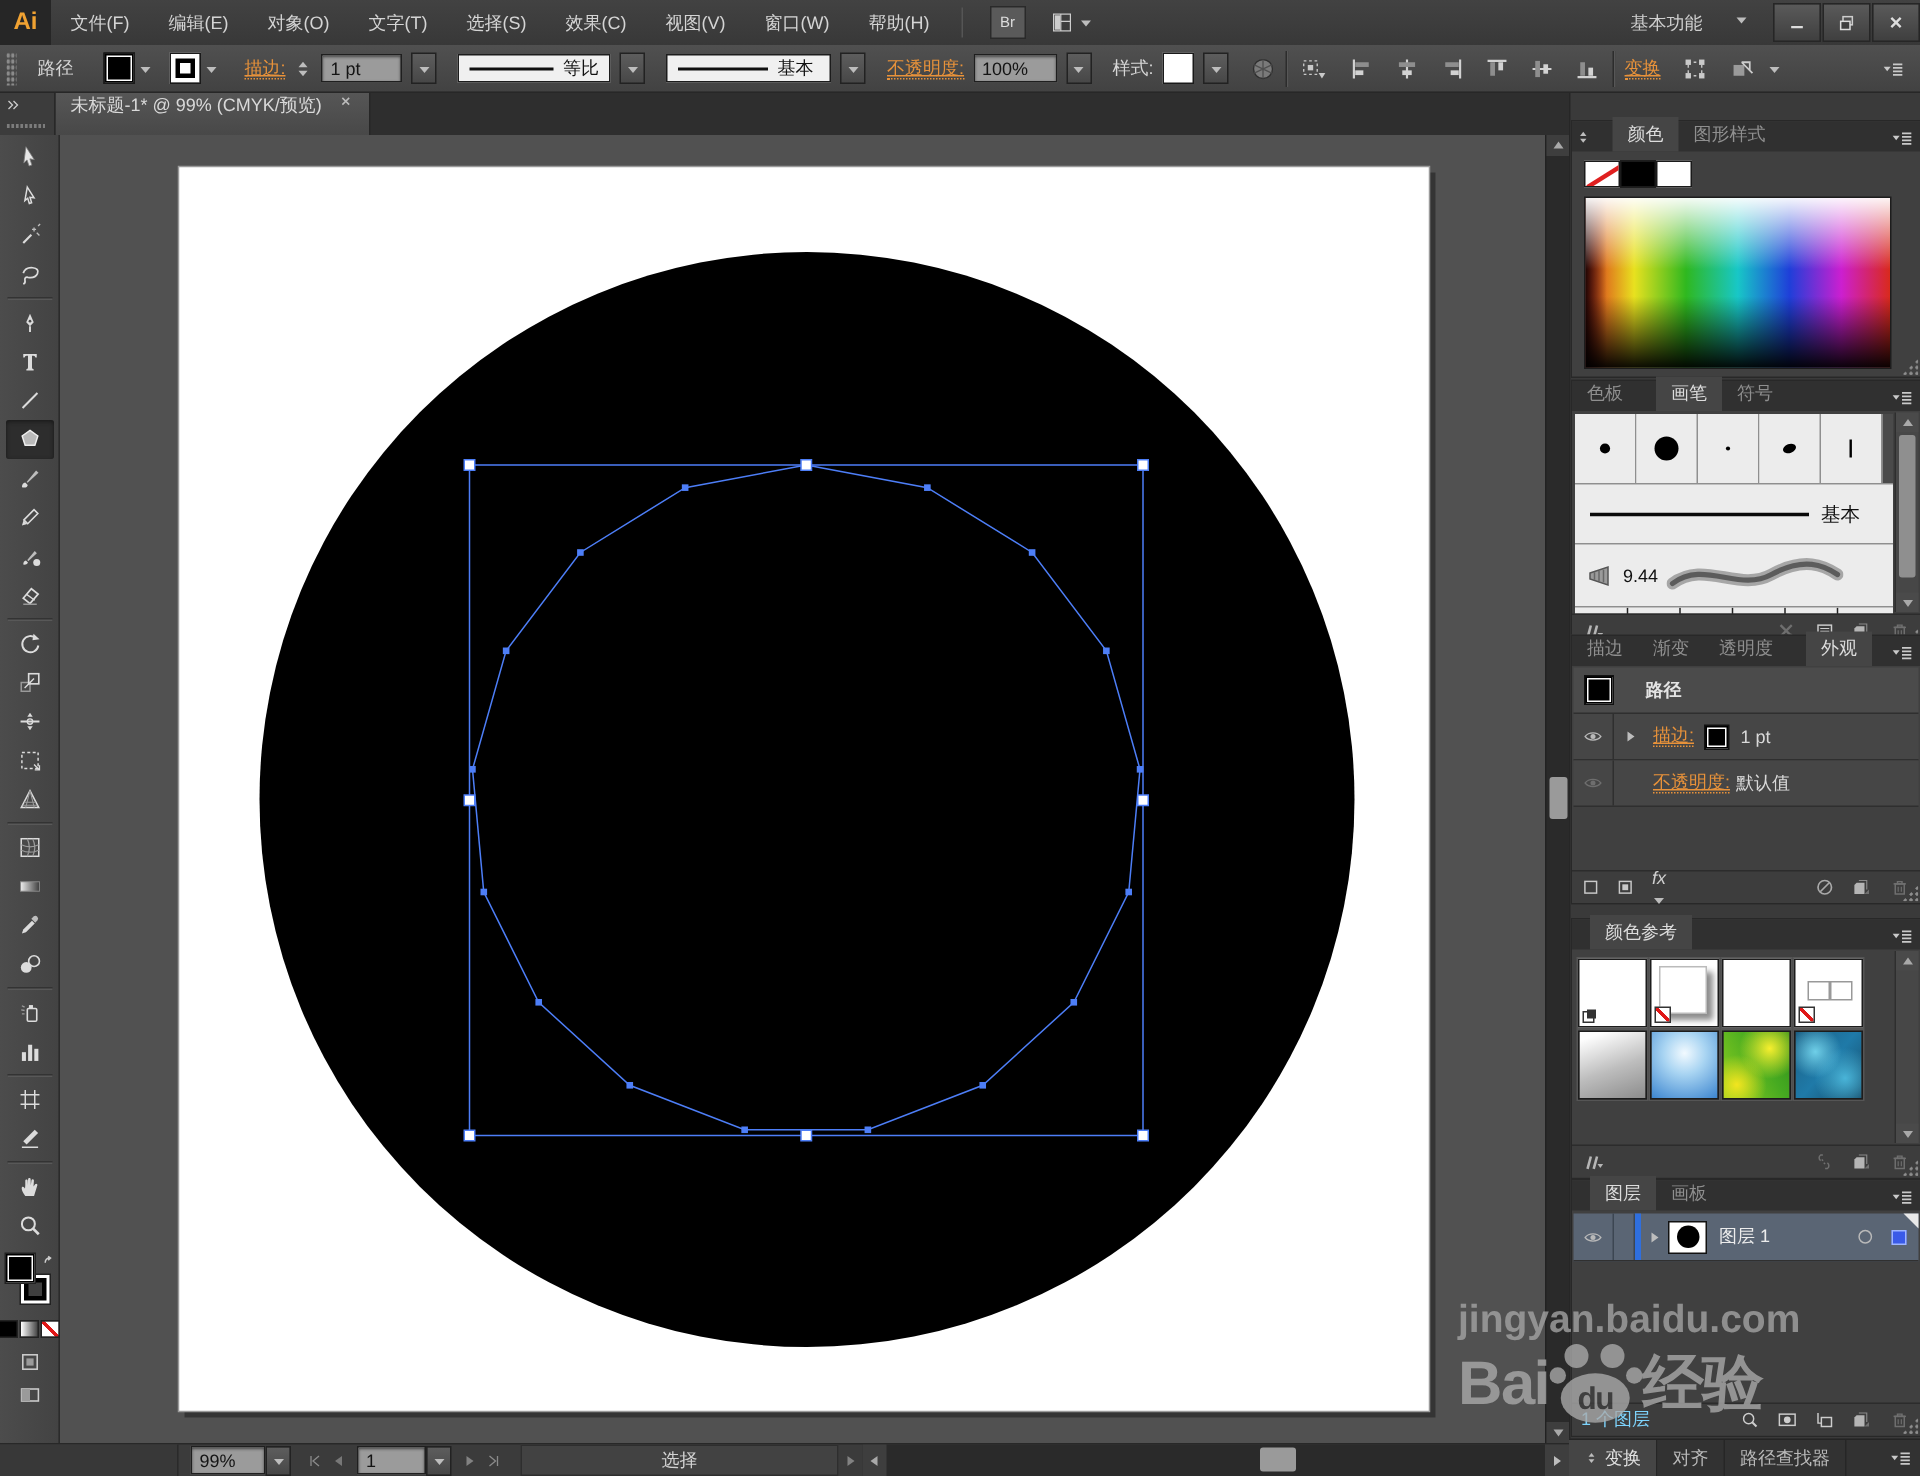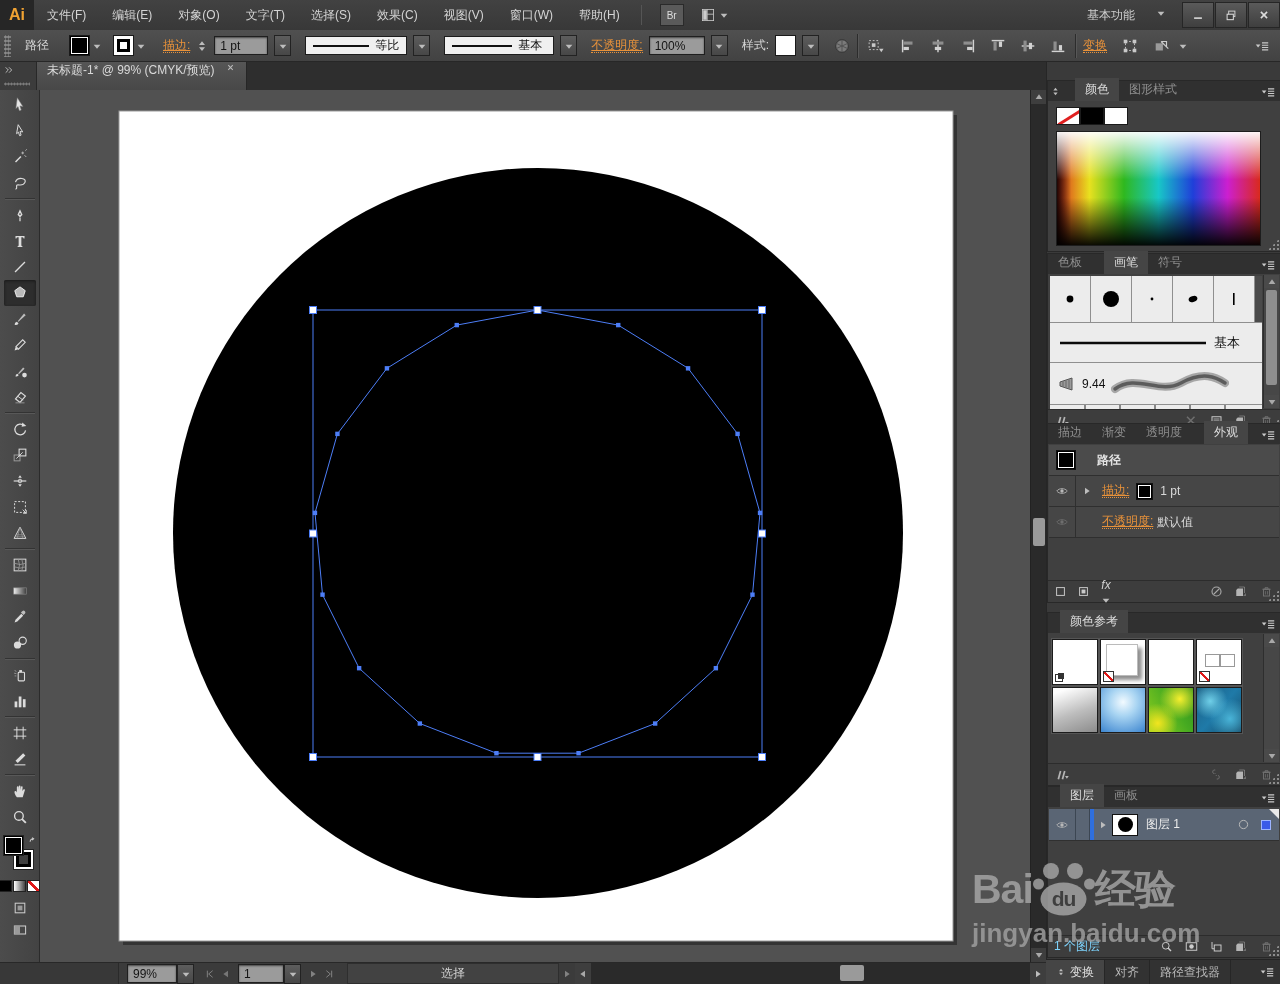--- a/index.html
+++ b/index.html
@@ -1148,28 +1148,28 @@
           <span>
             <svg width="12" height="12" viewBox="0 0 18 18">
               <polygon points="6,4 6,14 13,9" fill="#bdbdbd"></polygon>
             </svg>
           </span>
         </div>
     </div>
   </div>
 
   <div id="watermark" class="abs">
+    <div id="wm-line2">jingyan.baidu.com</div>
     <div id="wm-line1">
       <span>Bai</span>
       <svg width="62" height="54" viewBox="0 0 62 54">
         <circle cx="18" cy="9" r="8" fill="#ababab"></circle>
         <circle cx="42" cy="9" r="8" fill="#ababab"></circle>
         <circle cx="5.5" cy="22" r="5.5" fill="#ababab"></circle>
         <circle cx="56.5" cy="22" r="5.5" fill="#ababab"></circle>
         <ellipse cx="30.5" cy="37" rx="23" ry="16.5" fill="#ababab"></ellipse>
         <text x="30.5" y="44" text-anchor="middle" font-size="21" font-weight="bold" fill="#3f3f3f" id="wm-du">du</text>
       </svg>
       <span>经验</span>
     </div>
-    <div id="wm-line2">jingyan.baidu.com</div>
   </div>
 
 </div>
 
 </body></html>

